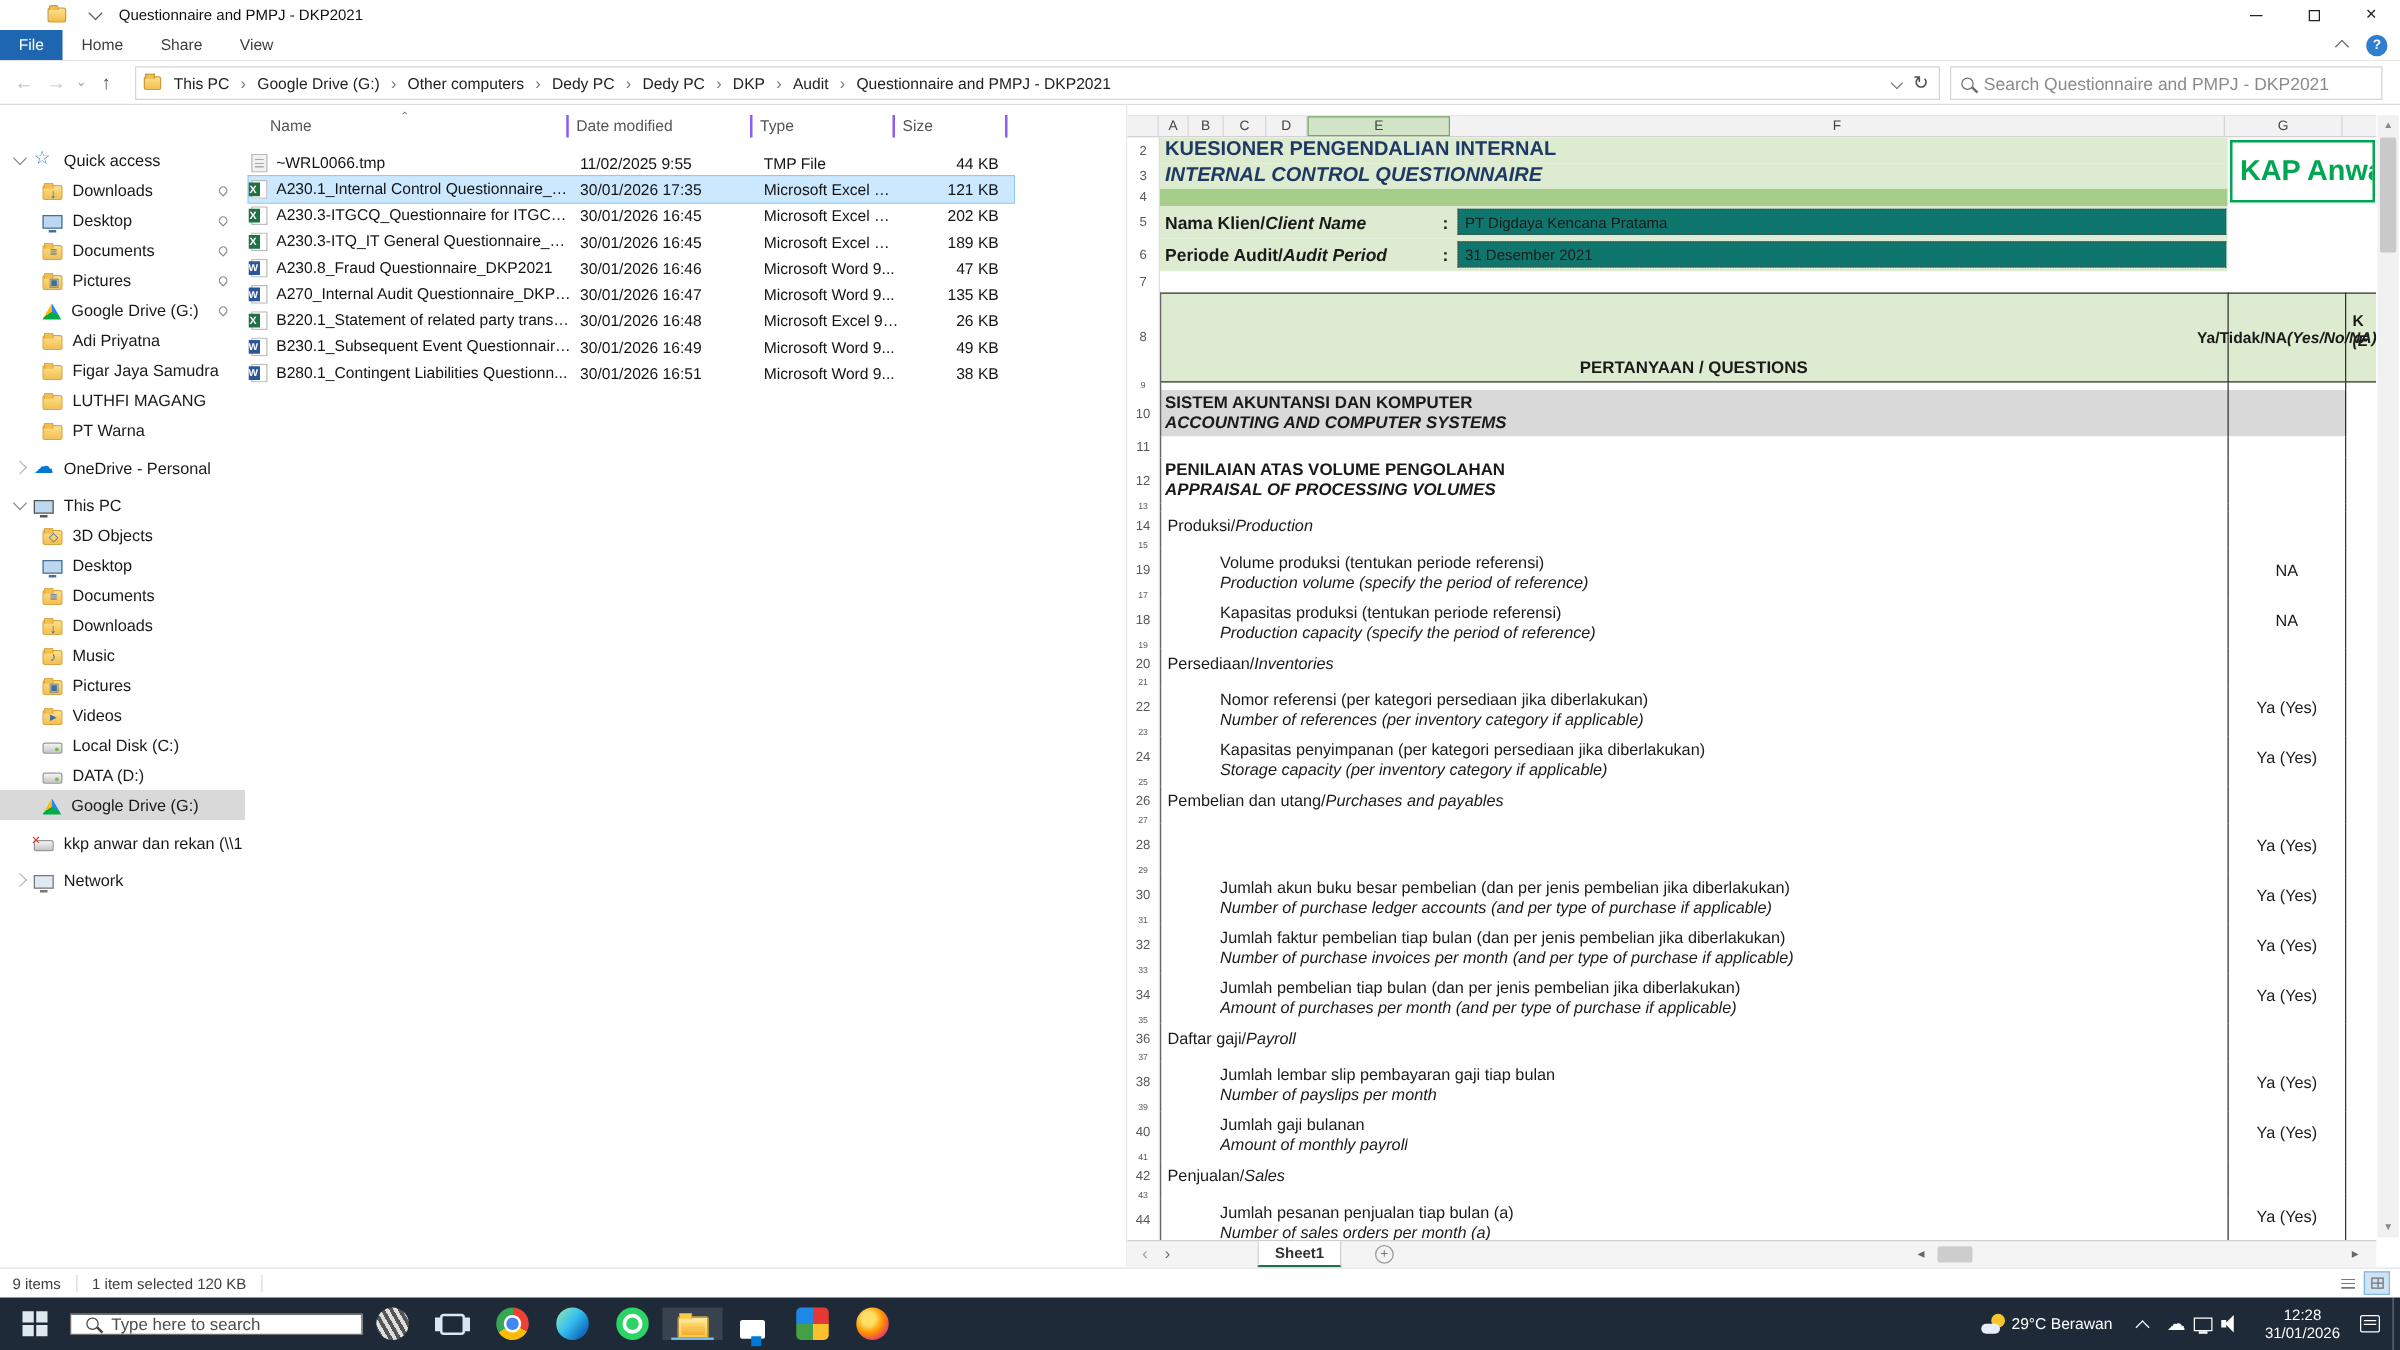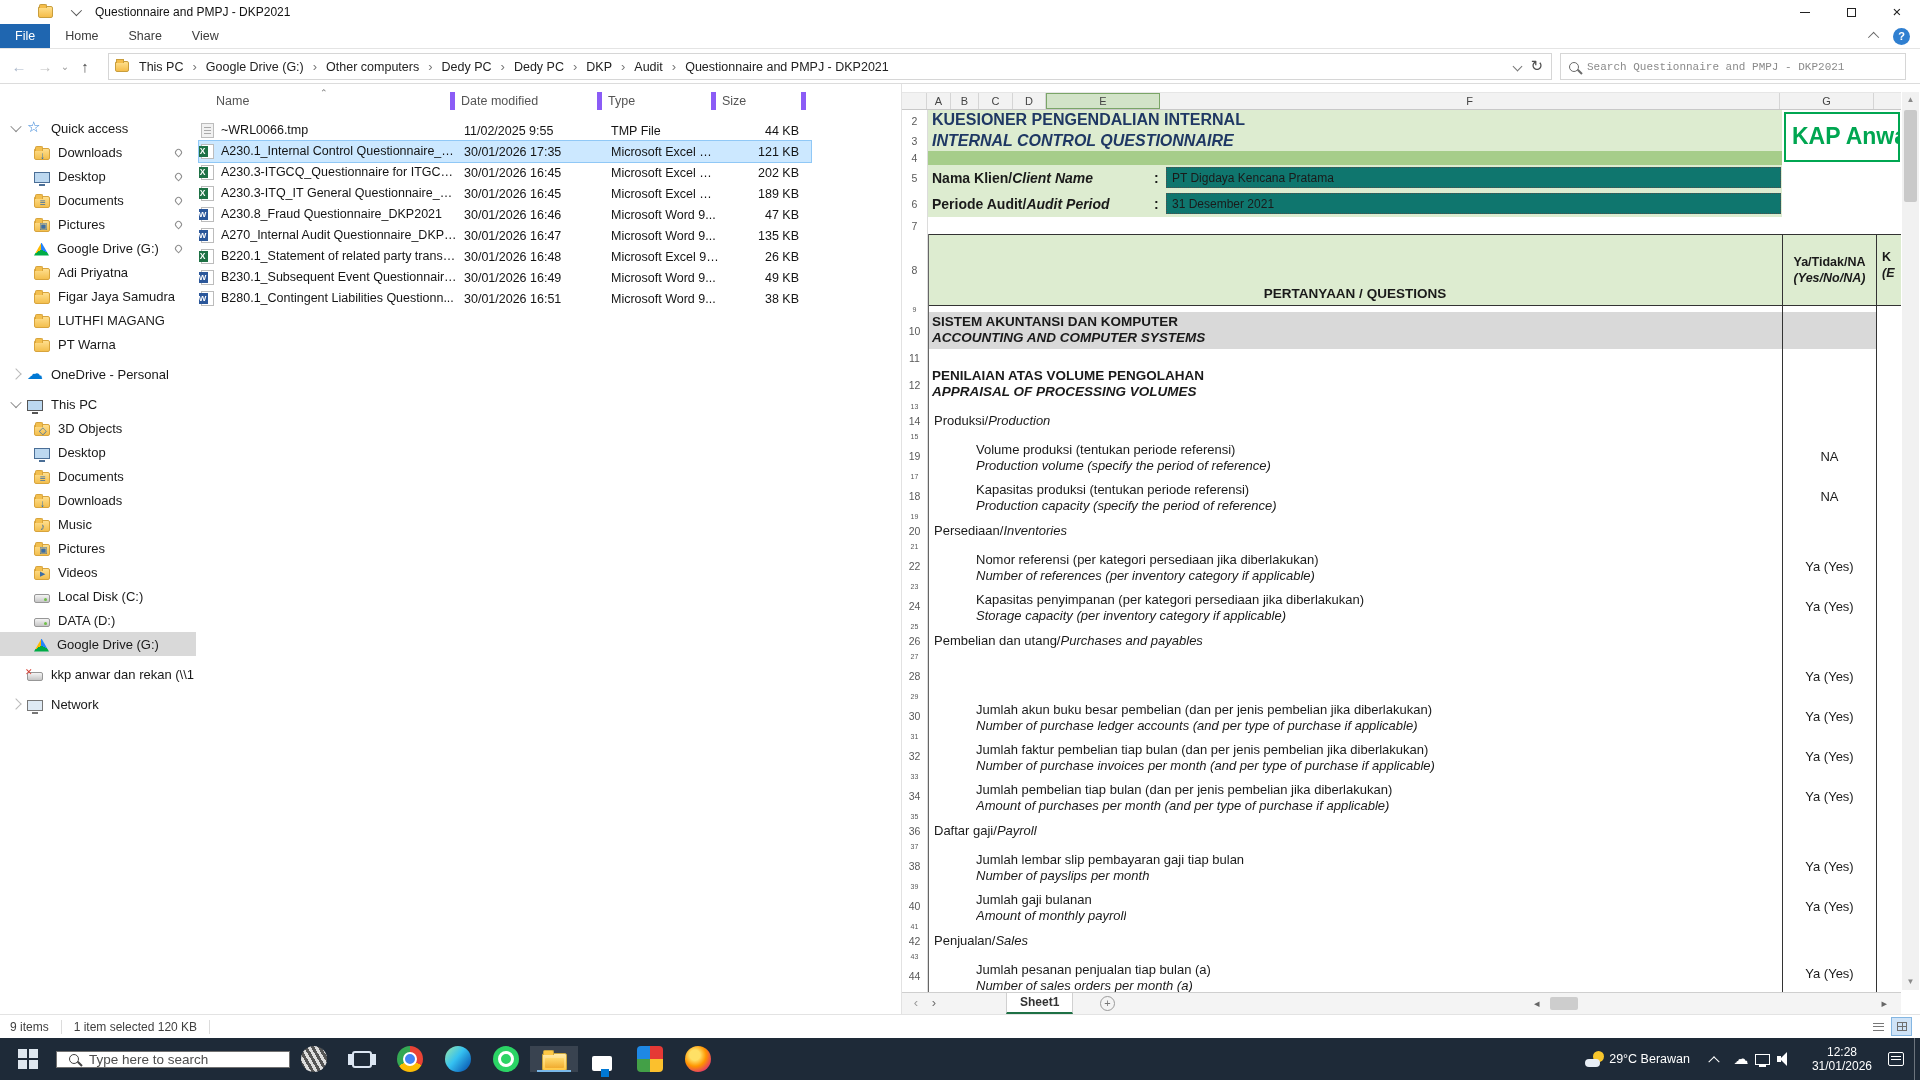--- a/index.html
+++ b/index.html
@@ -36,21 +36,21 @@
   .bc-folder::before{content:"";position:absolute;top:-3px;left:0;width:6px;height:3px;background:#f5bd4a;border:1px solid #c99e3c;border-bottom:none}
   .crumbs{display:flex;align-items:center;white-space:nowrap;overflow:hidden}
   .crumb{font-size:12.5px;color:#222;padding:2px 2px}
   .bsep{color:#777;margin:0 7px;font-size:13px}
   .addr-caret{position:absolute;right:30px;top:9px;width:7px;height:7px;border-right:1.5px solid #777;border-bottom:1.5px solid #777;transform:rotate(45deg)}
   .addr-refresh{position:absolute;right:8px;top:3px;font-size:15px;color:#4f4f4f}
   .addr-refresh::before{content:"↻"}
   .searchbox{position:absolute;left:1560px;top:4px;width:346px;height:27px;border:1px solid #d6d6d6;display:flex;align-items:center;padding:0 8px;gap:8px;background:#fff}
   .mag{width:10px;height:10px;border:1.6px solid #6b6b6b;border-radius:50%;position:relative;flex:0 0 auto}
   .mag::after{content:"";position:absolute;width:6px;height:1.6px;background:#6b6b6b;transform:rotate(45deg);right:-5px;bottom:-2px}
-  .searchbox input{border:none;outline:none;flex:1;font-size:11px;color:#0369a1;font-family:Liberation Mono, monospace}
+  .searchbox input{border:none;outline:none;flex:1;font-size:14px;color:#0369a1;font-family:Liberation Sans, sans-serif}
   .searchbox input::placeholder{color:#8a8a8a}
   
   .main{position:absolute;left:0;top:84px;width:1920px;height:930px;background:#fff}
   
   .sidebar{position:absolute;left:0;top:0;width:196px;height:930px;padding-top:26px;overflow:hidden}
   .srow{height:24px;display:flex;align-items:center;padding-left:12px;font-size:13px;color:#191919;position:relative}
   .srow.top{margin-top:6px}
   .srow.child{padding-left:34px}
   .srow.sel{background:#d9d9d9}
   .caret{width:8px;height:8px;margin-right:7px;flex:0 0 auto}
@@ -76,21 +76,21 @@
   .ic-network::after{content:"";position:absolute;left:4px;bottom:-4px;width:6px;height:2px;background:#777}
   .ic-cloud::before{content:"☁";color:#0078d4;font-size:16px;line-height:15px;position:absolute;left:0;top:0}
   .ic-disk{background:linear-gradient(#f4f4f4,#c6c6c6);border:1px solid #979797;height:9px;margin-top:4px;border-radius:2px}
   .ic-disk::after{content:"";position:absolute;right:2px;top:3px;width:3px;height:3px;border-radius:50%;background:#6fbf4a}
   .ic-netdrive{background:linear-gradient(#f4f4f4,#c6c6c6);border:1px solid #979797;height:9px;margin-top:4px;border-radius:2px}
   .ic-netdrive::after{content:"✕";position:absolute;left:-3px;top:-6px;color:#d83b2f;font-size:9px;font-weight:bold}
   .ic-gdrive{width:15px;height:13px;margin-top:2px;background:conic-gradient(#2684fc 0 33%,#00ac47 33% 66%,#ffba00 66%);clip-path:polygon(50% 0,100% 100%,0 100%)}
   
   .filelist{position:absolute;left:196px;top:0;width:706px;height:930px;overflow:hidden}
   .fl-head{margin-top:8px;height:18px;display:flex;font-size:12.5px;color:#555;position:relative}
-  .fh{border-right:5px solid #8b5cf6;padding-left:6px;line-height:18px;white-space:nowrap}
+  .fh{border-right:2px solid #8b5cf6;padding-left:6px;line-height:18px;white-space:nowrap}
   .fh.first{padding-left:20px}
   .sortmark{position:absolute;left:124px;top:-4px;font-size:9px;color:#777}
   .fl-rows{margin-top:10px}
   .fl-row{display:grid;grid-template-columns:259px 147px 114px 90px;height:21px;align-items:center;font-size:12.5px;color:#141414;margin-left:3px;width:612px}
   .fl-row.fsel{background:#cce8ff;outline:1px solid #90c8f6}
   .fc{white-space:nowrap;overflow:hidden;text-overflow:ellipsis;padding-left:6px}
   .fc-name{display:flex;align-items:flex-start;padding-left:2px}
   .fc-size{text-align:right;padding-right:10px}
   .fname{white-space:nowrap;overflow:hidden;text-overflow:ellipsis}
   .fic{width:13px;height:15px;background:#fff;border:1px solid #bcbcbc;position:relative;margin-right:7px;flex:0 0 auto}
@@ -122,21 +122,21 @@
   .xbg-gray{position:absolute;left:26px;width:949px;top:0;bottom:0;background:#d9d9d9}
   .xtbl::before{content:"";position:absolute;left:26px;top:0;bottom:0;width:1px;background:#666;z-index:4}
   .it{font-style:italic}
   .xtitle{position:absolute;left:30px;top:1px;font-size:16px;font-weight:bold;color:#1f3864;white-space:nowrap}
   .f-label{position:absolute;left:30px;top:5px;font-size:14px;font-weight:bold;white-space:nowrap}
   .f-colon{position:absolute;left:252px;top:5px;font-size:14px;font-weight:bold}
   .f-value{position:absolute;left:264px;top:2px;width:615px;height:21px;background:#0f766e;border:1px dotted #4d4d4d;font-size:12px;padding:3px 5px;white-space:nowrap;overflow:hidden}
   .qh-box{position:absolute;left:26px;right:0;top:0;bottom:0;background:#ddecd0;border-top:1px solid #333;border-bottom:1px solid #333}
   .qh-q{position:absolute;left:26px;width:854px;bottom:5px;text-align:center;font-weight:bold;font-size:13.5px}
   .gcell{position:absolute;left:880px;width:95px;top:0;bottom:0;border-left:1px solid #333;border-right:1px solid #333;z-index:4}
-  .gcell.flexc{display:flex;flex-direction:column;align-items:center;justify-content:center;font-weight:bold;font-size:12.5px;line-height:16px}
+  .gcell.flexc{display:flex;align-items:center;justify-content:center;font-weight:bold;font-size:12.5px;line-height:16px}
   .hcell{position:absolute;left:976px;right:0;top:0;bottom:0;overflow:hidden;z-index:4}
   .hcell .hl{position:absolute;left:4px;top:15px;font-weight:bold;font-size:12.5px;line-height:16px;white-space:nowrap}
   .xsec{position:absolute;left:30px;top:2px;font-size:13.5px;font-weight:bold;line-height:16px;white-space:nowrap;z-index:3}
   .xsub{position:absolute;left:32px;top:4px;font-size:13px;white-space:nowrap}
   .xq{position:absolute;left:74px;top:3px;font-size:13px;line-height:16px;white-space:nowrap;max-width:800px;overflow:hidden}
   .ans{position:absolute;left:0;right:0;top:17px;transform:translateY(-50%);text-align:center;font-size:13px}
   .xlast .ans{top:14px}
   .kap{position:absolute;left:882px;top:2px;width:116px;height:50px;border:2px solid #00a651;background:#fff;z-index:7;font-size:23px;font-weight:bold;color:#00a651;padding:9px 0 0 6px;white-space:nowrap;overflow:hidden}
   
   .tabsbar{position:absolute;left:0;right:0;bottom:0;height:22px;background:#f4f4f4;border-top:1px solid #cfcfcf;font-size:12px}

